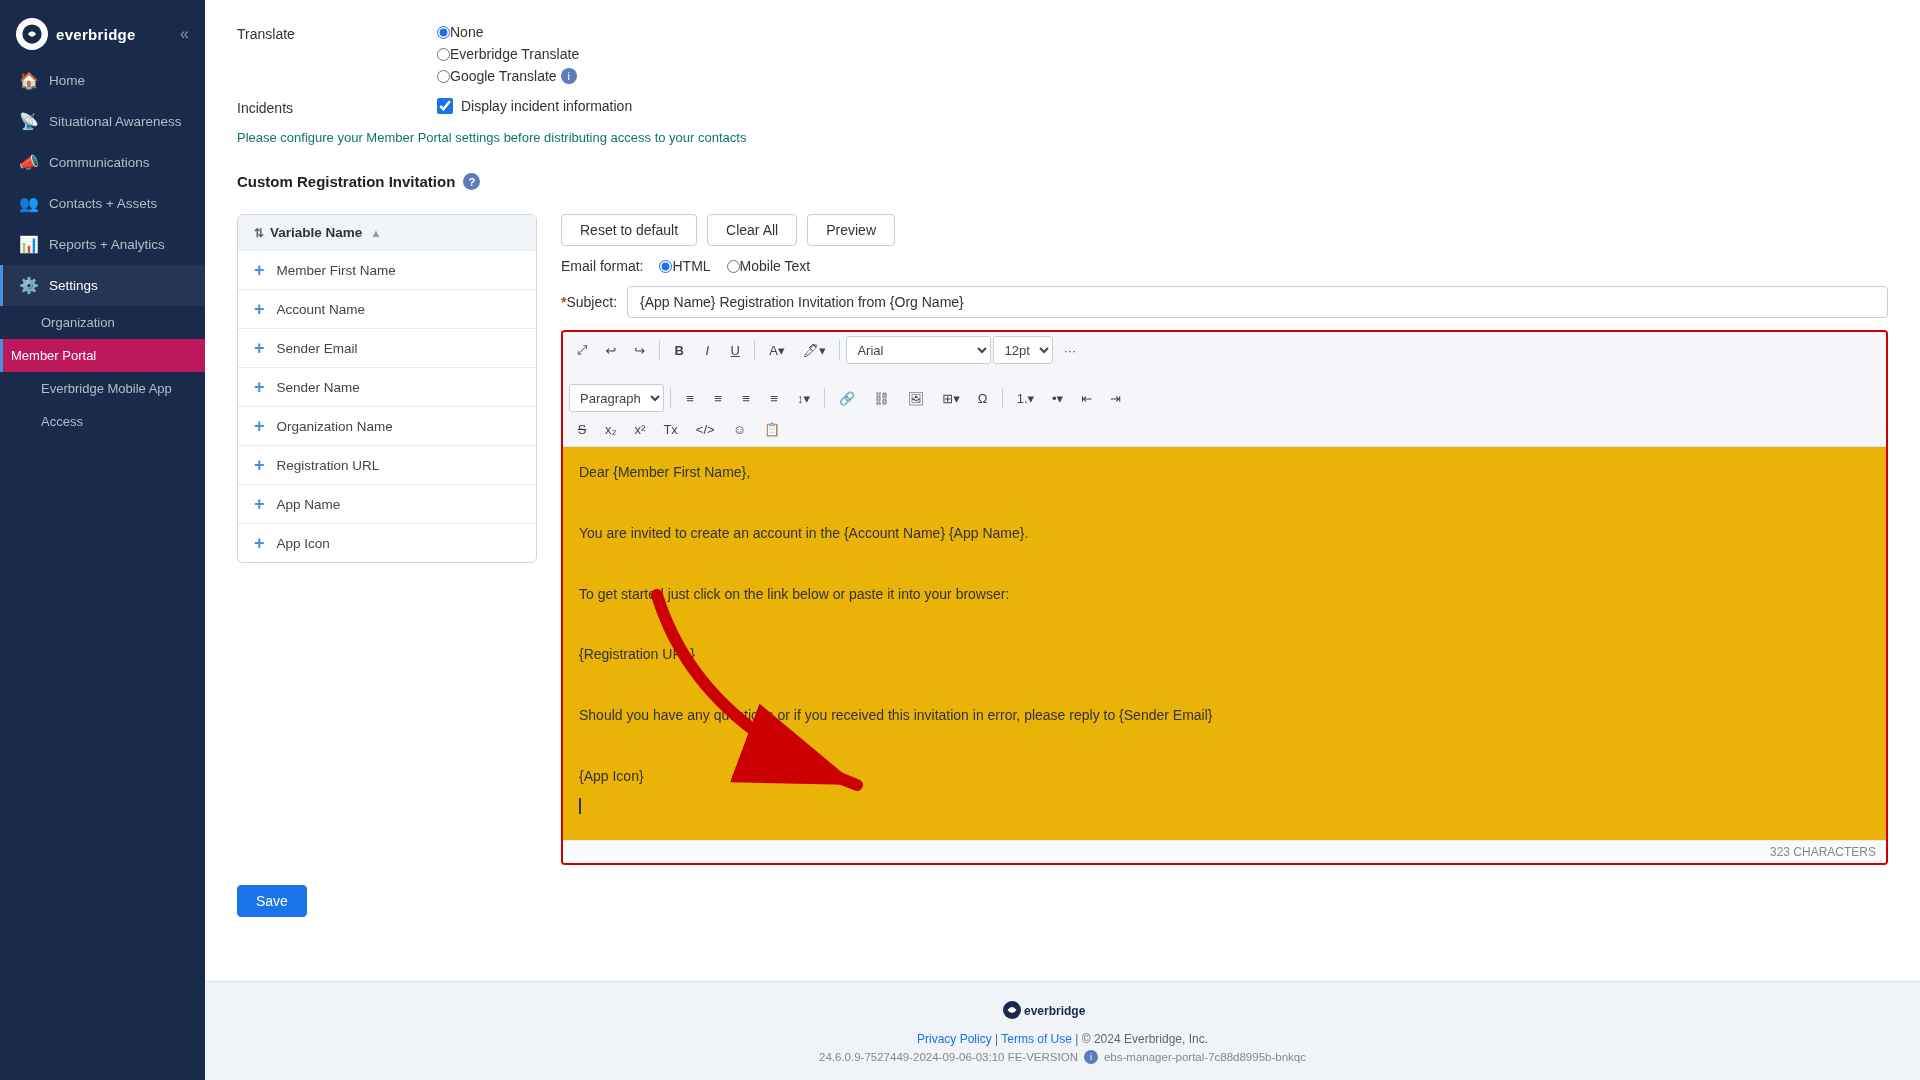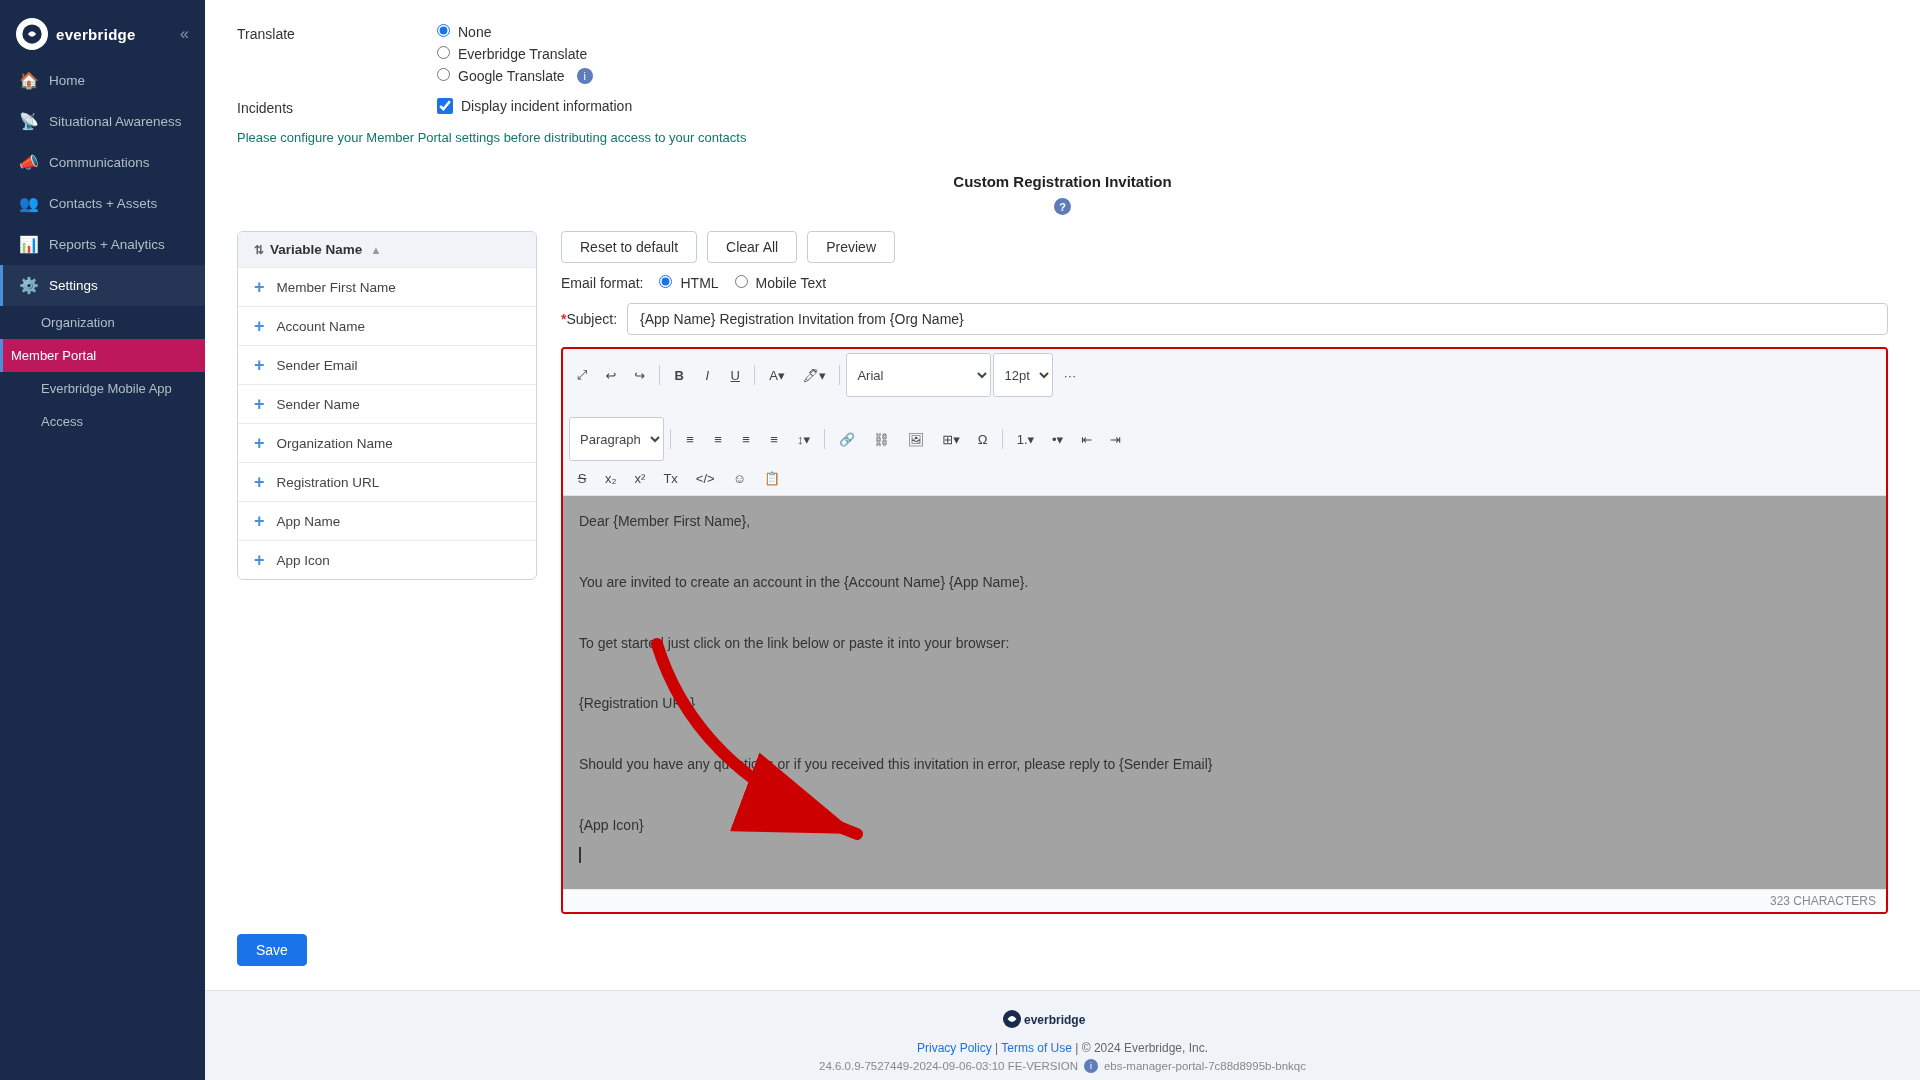--- a/index.html
+++ b/index.html
@@ -77,21 +77,21 @@
       margin-bottom: 14px;
       gap: 0;
     }
     .section-label {
       min-width: 200px;
       color: #333;
       font-size: 14px;
       padding-top: 2px;
     }
     .radio-group { display: flex; flex-direction: column; gap: 6px; }
-    .radio-item { display: flex; align-items: flex-start; gap: 8px; font-size: 14px; color: #333; }
+    .radio-item { display: flex; align-items: center; gap: 0; font-size: 14px; color: #333; }
     .radio-item input[type=radio] { accent-color: #1a73e8; }
     .info-icon {
       display: inline-flex;
       align-items: center;
       justify-content: center;
       width: 16px; height: 16px;
       border-radius: 50%;
       background: #5c7cba;
       color: white;
       font-size: 11px;
@@ -106,25 +106,24 @@
       font-size: 13px;
       margin-bottom: 20px;
       padding: 0 0 8px 0;
     }
 
     
     .section-title {
       font-size: 15px;
       font-weight: 600;
       color: #222;
-      margin-bottom: 16px;
+      margin-bottom: 24px;
       display: flex;
       align-items: center;
       gap: 8px;
-      flex-direction: column;
     }
     .help-icon {
       display: inline-flex;
       align-items: center;
       justify-content: center;
       width: 17px; height: 17px;
       border-radius: 50%;
       background: #5c7cba;
       color: white;
       font-size: 11px;
@@ -261,37 +260,37 @@
       justify-content: center;
       min-width: 26px;
       height: 26px;
     }
     .toolbar-select {
       padding: 2px 6px;
       border: 1px solid #c5cdd8;
       border-radius: 3px;
       font-size: 13px;
       background: white;
-      height: 44px;
+      height: 28px;
       color: #444;
     }
     .toolbar-separator {
       width: 1px;
       height: 20px;
       background: #c5cdd8;
       margin: 0 4px;
     }
 
     .editor-body {
       min-height: 220px;
       padding: 14px 16px;
       font-size: 14px;
       color: #333;
       line-height: 1.6;
-      background: #a3a3a3;
+      background: #eab308;
     }
     .editor-body p { margin-bottom: 8px; }
     .editor-body .cursor-line {
       display: inline-block;
       width: 2px;
       height: 16px;
       background: #333;
       vertical-align: text-bottom;
       animation: blink 1s step-end infinite;
     }

